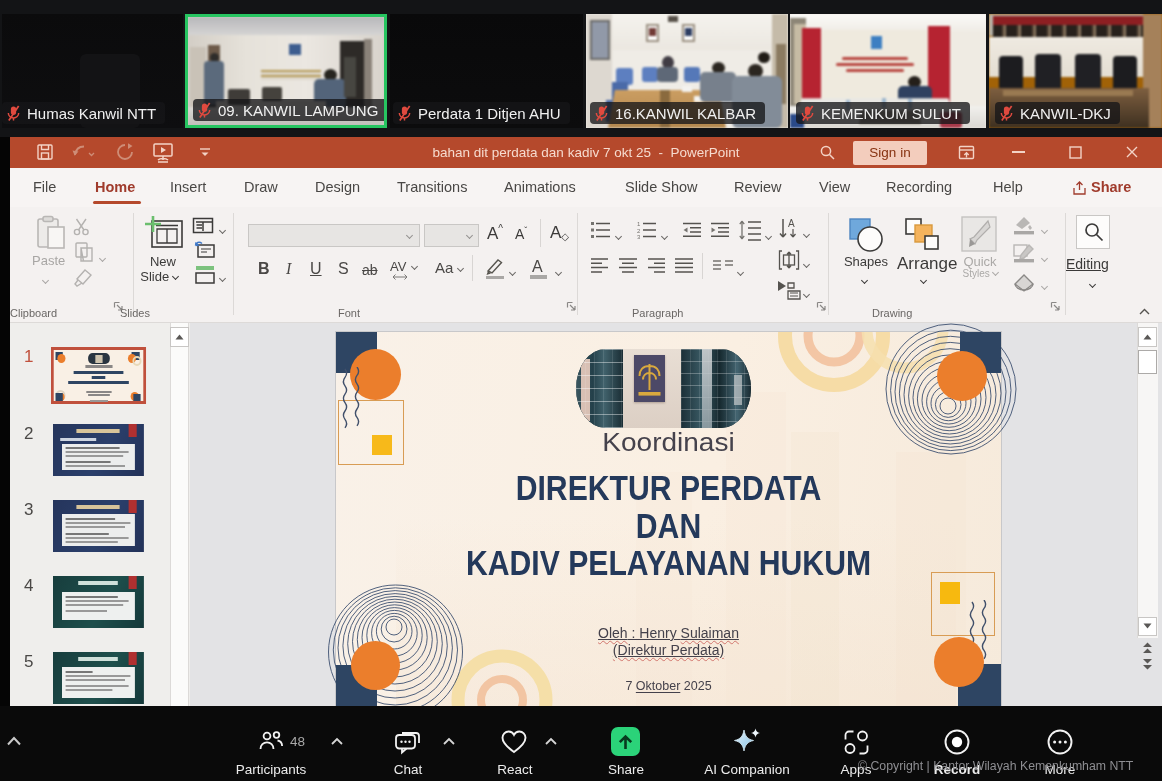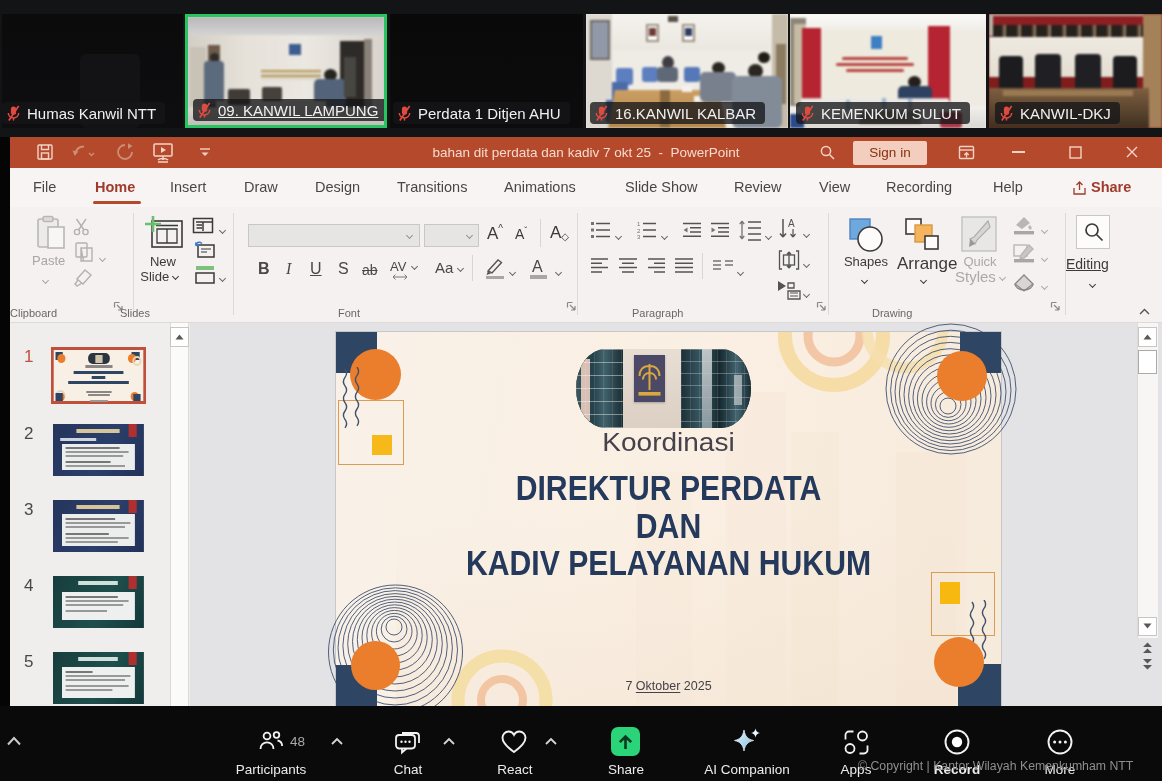--- a/index.html
+++ b/index.html
@@ -69,21 +69,21 @@
       <div class="abs" style="left:126px;top:62px;width:32px;height:30px;border-radius:5px;background:#53647a;"></div>
 
       <div class="abs" style="left:156px;top:40px;width:12px;height:40px;background:#474641;"></div>
 
       <div class="abs" style="left:28px;top:84px;width:110px;height:10px;background:#ded9d2;"></div>
       <div class="abs" style="left:0px;top:90px;width:196px;height:24px;background:linear-gradient(180deg,#dcd9d4,#b9b6b2);"></div>
       <div class="abs" style="left:40px;top:72px;width:22px;height:16px;background:#3f3c38;border-radius:2px;"></div>
       <div class="abs" style="left:74px;top:70px;width:20px;height:14px;background:#45423d;border-radius:2px;"></div>
       <div class="abs" style="left:68px;top:92px;width:26px;height:4px;background:#fefefe;border-radius:2px;"></div>
       </div>
-      <div class="vlabel" style="left:5px;text-decoration:underline;">
+      <div class="vlabel" style="left:5px;">
         <svg class="micoff" viewBox="0 0 16 18">
             <g fill="none" stroke="#e04a3f" stroke-width="1.6">
               <rect x="5.2" y="1.5" width="5.6" height="9" rx="2.8" fill="#e04a3f" stroke="none"></rect>
               <path d="M2.5 8.5c0 3 2.5 5.2 5.5 5.2s5.5-2.2 5.5-5.2"></path>
               <path d="M8 13.7v2.8"></path>
             </g>
             <path d="M13.5 1L3 16.5" stroke="#e04a3f" stroke-width="1.8"></path>
           </svg>
         09. KANWIL LAMPUNG</div>
     </div>
@@ -176,21 +176,21 @@
             <g fill="none" stroke="#e04a3f" stroke-width="1.6">
               <rect x="5.2" y="1.5" width="5.6" height="9" rx="2.8" fill="#e04a3f" stroke="none"></rect>
               <path d="M2.5 8.5c0 3 2.5 5.2 5.5 5.2s5.5-2.2 5.5-5.2"></path>
               <path d="M8 13.7v2.8"></path>
             </g>
             <path d="M13.5 1L3 16.5" stroke="#e04a3f" stroke-width="1.8"></path>
           </svg>
         KEMENKUM SULUT</div>
     </div>
 
-    <div class="tile" style="left:989px; width:173px; background:#7f1d1d;">
+    <div class="tile" style="left:989px; width:173px; background:#a16207;">
       <div class="vid">
       <div class="abs" style="left:0;top:0;width:173px;height:22px;background:#b9b4a9;"></div>
       <div class="abs" style="left:4px;top:2px;width:150px;height:10px;background:#8d1f22;"></div>
       <div class="abs" style="left:4px;top:11px;width:150px;height:12px;background:repeating-linear-gradient(90deg,#27211c 0 9px,#5a4a3a 9px 11px,#8d7a63 11px 13px,#27211c 13px 15px);"></div>
       <div class="abs" style="left:154px;top:0px;width:19px;height:114px;background:#a5815a;"></div>
       <div class="abs" style="left:0;top:23px;width:154px;height:40px;background:linear-gradient(180deg,#efeae1,#e4ded2);"></div>
 
       <div class="abs" style="left:10px;top:42px;width:24px;height:34px;background:#1c1c1f;border-radius:4px 4px 0 0;"></div>
       <div class="abs" style="left:46px;top:40px;width:26px;height:36px;background:#202024;border-radius:4px 4px 0 0;"></div>
       <div class="abs" style="left:86px;top:40px;width:26px;height:36px;background:#202024;border-radius:4px 4px 0 0;"></div>
@@ -505,21 +505,21 @@
           <rect x="21" y="19" width="13" height="13" fill="#FDFCFB" stroke="#3B3A39" stroke-width="1.6"></rect>
         </svg>
       <div class="abs" style="left:887px;top:47px;width:56px;text-align:center;font-size:17px;color:#3B3A39;">Arrange</div>
       <div class="abs" style="left:911px;top:64px;"><span class="chev" style="border-color:#3B3A39;"></span></div>
       <svg class="abs" style="left:950px;top:8px;" width="38" height="38" viewBox="0 0 38 38">
           <rect x="2" y="2" width="34" height="34" fill="#E9E7E5" stroke="#C4C2C0" stroke-width="1.4"></rect>
           <path d="M28 6L14 22l-4 2 5 5 2-4 13-13z" fill="#D8D6D4" stroke="#B0AEAC" stroke-width="1.2"></path>
           <path d="M10 24l5 5-6 3z" fill="#9A9896"></path>
         </svg>
       <div class="abs" style="left:948px;top:47px;width:44px;text-align:center;font-size:13px;color:#ABA9A7;">Quick</div>
-      <div class="abs" style="left:942px;top:61px;width:56px;text-align:center;font-size:15px;color:#ABA9A7;">Styles <span class="chev" style="border-color:#ABA9A7;"></span></div>
+      <div class="abs" style="left:942px;top:61px;width:56px;text-align:center;font-size:10px;color:#ABA9A7;">Styles <span class="chev" style="border-color:#ABA9A7;"></span></div>
       <svg class="abs" style="left:1002px;top:8px;" width="24" height="20" viewBox="0 0 24 20">
           <path d="M4 10L12 2l6 6-8 6z" fill="#B9B7B5"></path>
           <path d="M18 10l2 3-2 2-2-3z" fill="#B9B7B5"></path>
           <rect x="2" y="16" width="20" height="3.4" fill="#A9A7A5"></rect>
         </svg>
       <div class="abs" style="left:1032px;top:14px;"><span class="chev" style="border-color:#ABA9A7;"></span></div>
       <svg class="abs" style="left:1002px;top:36px;" width="24" height="20" viewBox="0 0 24 20">
           <g fill="none" stroke="#B9B7B5" stroke-width="1.4">
             <rect x="2" y="2" width="13" height="11"></rect>
             <path d="M17 2l4 4-9 9-4 1 1-4z" fill="#C9C7C5"></path>
@@ -695,20 +695,24 @@
             <rect x="2.5" y="35" width="22" height="3.6" fill="#D9A93E"></rect>
           </svg>
           <div class="abs" style="left:105px;top:0;width:70px;height:79px;background:linear-gradient(90deg,#1b2f37,#3a5a64 30%,#16292f 55%,#436470 80%,#192b32);"></div>
           <div class="abs" style="left:105px;top:0;width:70px;height:79px;background:repeating-linear-gradient(180deg,rgba(255,255,255,.28) 0 1.5px,rgba(0,0,0,0) 1.5px 12px),repeating-linear-gradient(90deg,rgba(255,255,255,.10) 0 1px,rgba(0,0,0,0) 1px 9px);"></div>
           <div class="abs" style="left:126px;top:0px;width:10px;height:79px;background:linear-gradient(180deg,#d7d9da,#97a5ab);opacity:.85;"></div>
           <div class="abs" style="left:158px;top:26px;width:8px;height:30px;background:#c4c9cb;opacity:.7;"></div>
         </div>
 
         <div class="abs" style="left:0;top:96px;width:665px;text-align:center;font-size:25px;color:#45424C;transform:scaleX(1.12);transform-origin:50% 0;">Koordinasi</div>
         <div class="abs" style="left:0;top:138px;width:665px;text-align:center;font-weight:bold;font-size:35.5px;line-height:37.5px;color:#24395B;transform:scaleX(0.85);transform-origin:50% 0;">DIREKTUR PERDATA<br>DAN<br>KADIV PELAYANAN HUKUM</div>
+        <div class="abs" style="left:0;top:293px;width:665px;text-align:center;font-size:14px;line-height:16.5px;color:#44414B;">
+          <span style="text-decoration:underline;"><span class="wavy">Oleh</span> : Henry <span class="wavy">Sulaiman</span></span><br>
+          <span style="text-decoration:underline;"><span class="wavy">(Direktur Perdata)</span></span>
+        </div>
         <div class="abs" style="left:0;top:347px;width:665px;text-align:center;font-size:12.5px;color:#44414B;">7 <span class="wavy" style="text-decoration:underline;">Oktober</span> 2025</div>
 
         <svg class="abs" style="left:-12px;top:248px;" width="143" height="143" viewBox="0 0 143 143">
           <g fill="none" stroke="#3D5070" stroke-width="0.9">
             <circle cx="70.0" cy="47.0" r="8.0"></circle>
             <circle cx="70.1" cy="49.1" r="12.9"></circle>
             <circle cx="70.2" cy="51.2" r="17.8"></circle>
             <circle cx="70.4" cy="53.2" r="22.8"></circle>
             <circle cx="70.5" cy="55.3" r="27.7"></circle>
             <circle cx="70.6" cy="57.4" r="32.6"></circle>

